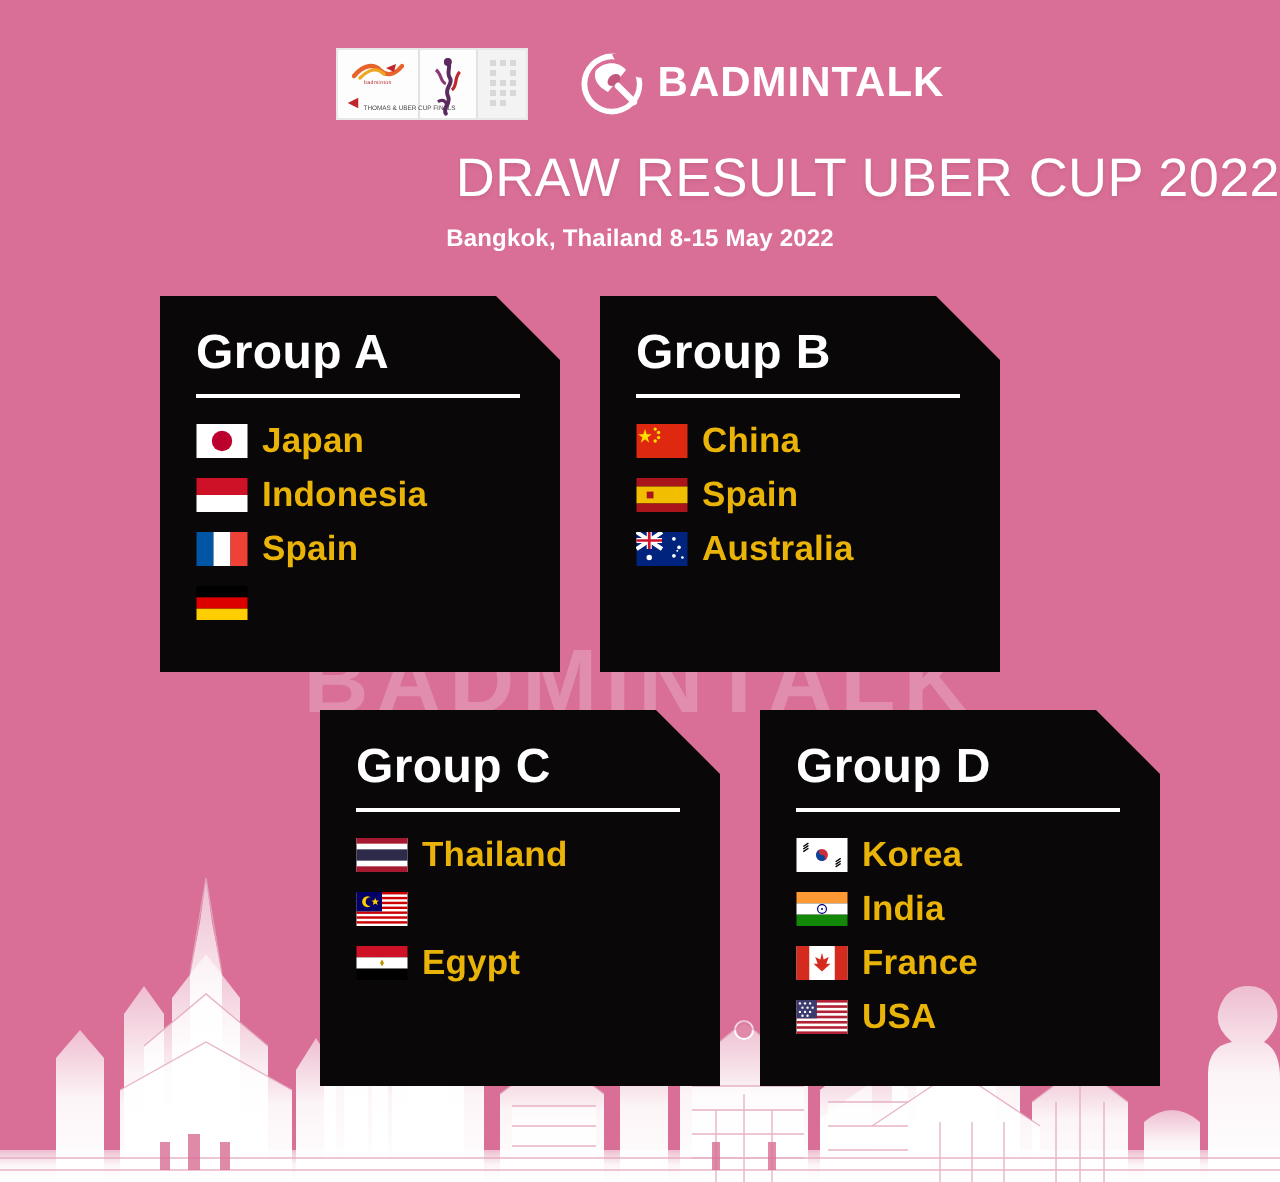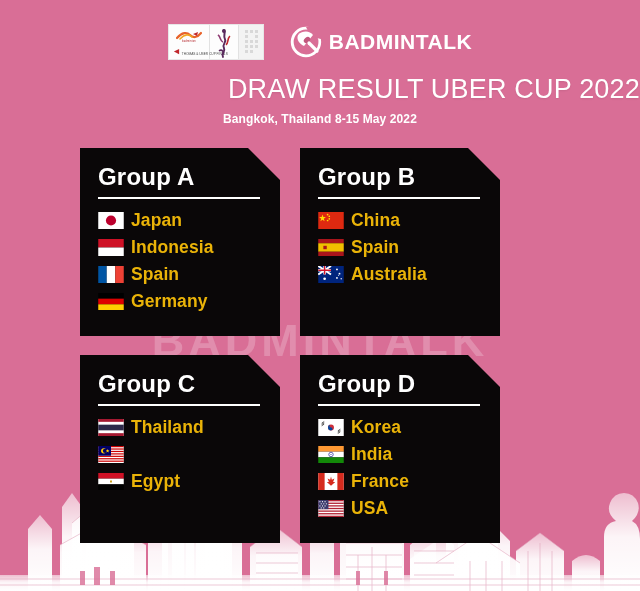--- a/index.html
+++ b/index.html
@@ -64,21 +64,21 @@
     text-shadow:0 1px 2px rgba(0,0,0,0.08);
   }
   .subtitle {
     text-align:center; color:#ffffff; font-weight:700;
     font-size:12px; letter-spacing:0.1px; margin-top:7px;
   }
 
   
   .grid { position:absolute; left:0; top:148px; width:580px; z-index:2; }
   .row { display:flex; justify-content:center; gap:20px; }
-  .row + .row { margin-top:19px; }
+  .row + .row { margin-top:19px;justify-content:flex-end; }
 
   .card {
     width:200px; height:188px;
     background:#0a0708;
     -webkit-clip-path: polygon(0 0, 84% 0, 100% 17%, 100% 100%, 0 100%);
     clip-path: polygon(0 0, 84% 0, 100% 17%, 100% 100%, 0 100%);
     padding:16px 14px 10px 14px;
     position:relative;
   }
   .card-title {
@@ -272,21 +272,20 @@
               <rect x="20" width="10" height="20" fill="#ef4135"></rect>
             </svg>
           <span class="team-name">Spain</span>
         </div>
         <div class="team">
           <svg class="flag" viewBox="0 0 30 20">
               <rect width="30" height="6.67" fill="#000"></rect>
               <rect y="6.67" width="30" height="6.67" fill="#dd0000"></rect>
               <rect y="13.34" width="30" height="6.66" fill="#ffce00"></rect>
             </svg>
-          <span class="team-name">Germany</span>
         </div>
       </div>
 
       <div class="card">
         <div class="card-title">Group B</div>
         <div class="card-rule"></div>
         <div class="team">
           <svg class="flag" viewBox="0 0 30 20">
               <rect width="30" height="20" fill="#de2910"></rect>
               <path d="M5,3 L6,6 L9,6 L6.5,8 L7.5,11 L5,9 L2.5,11 L3.5,8 L1,6 L4,6 Z" fill="#ffde00"></path>

